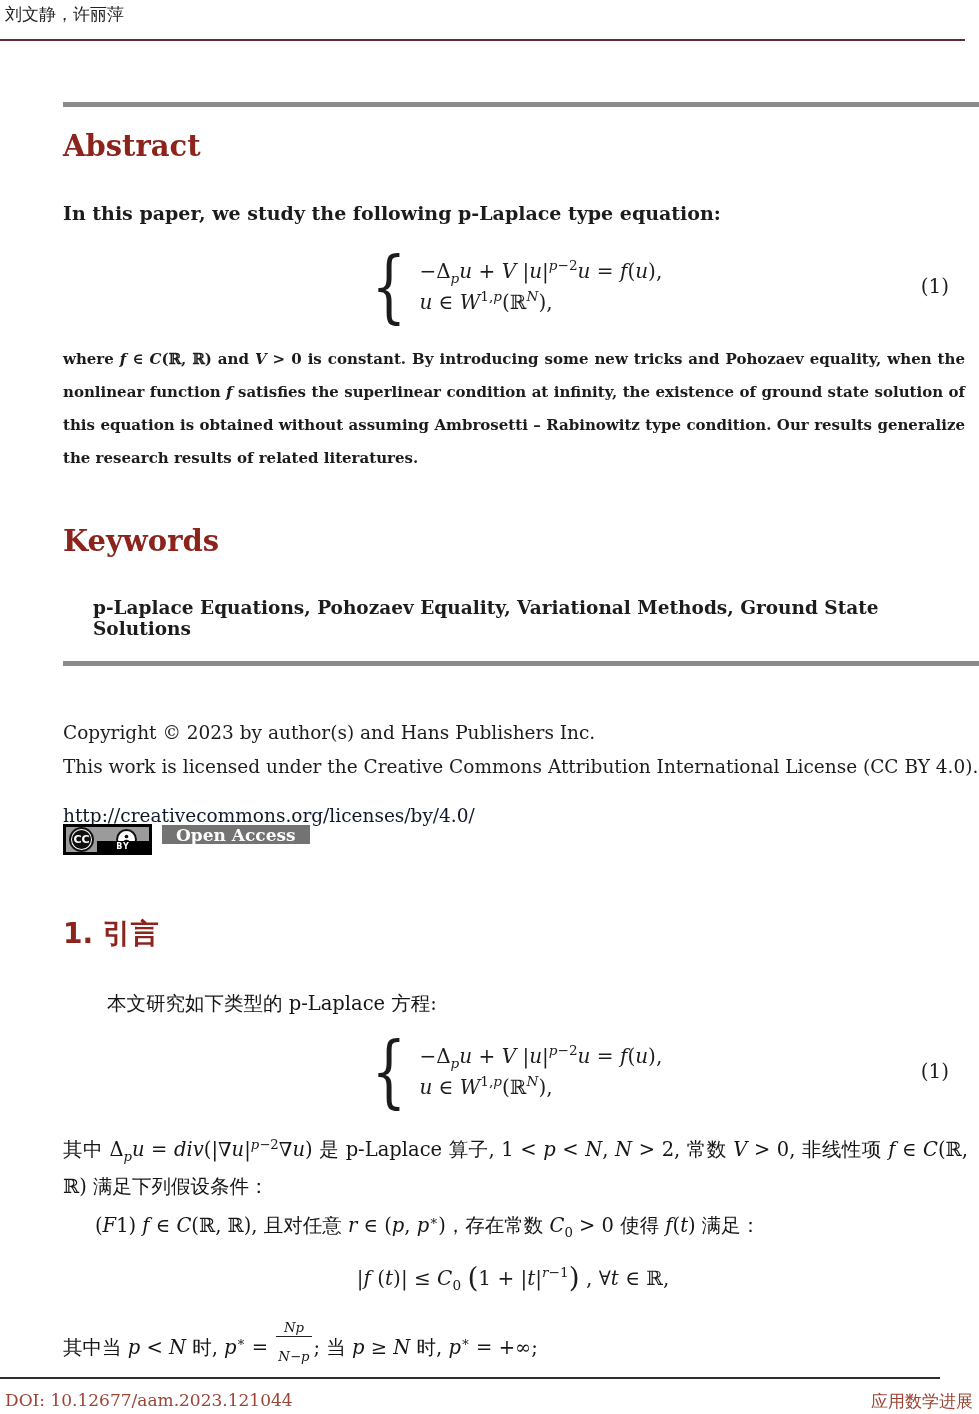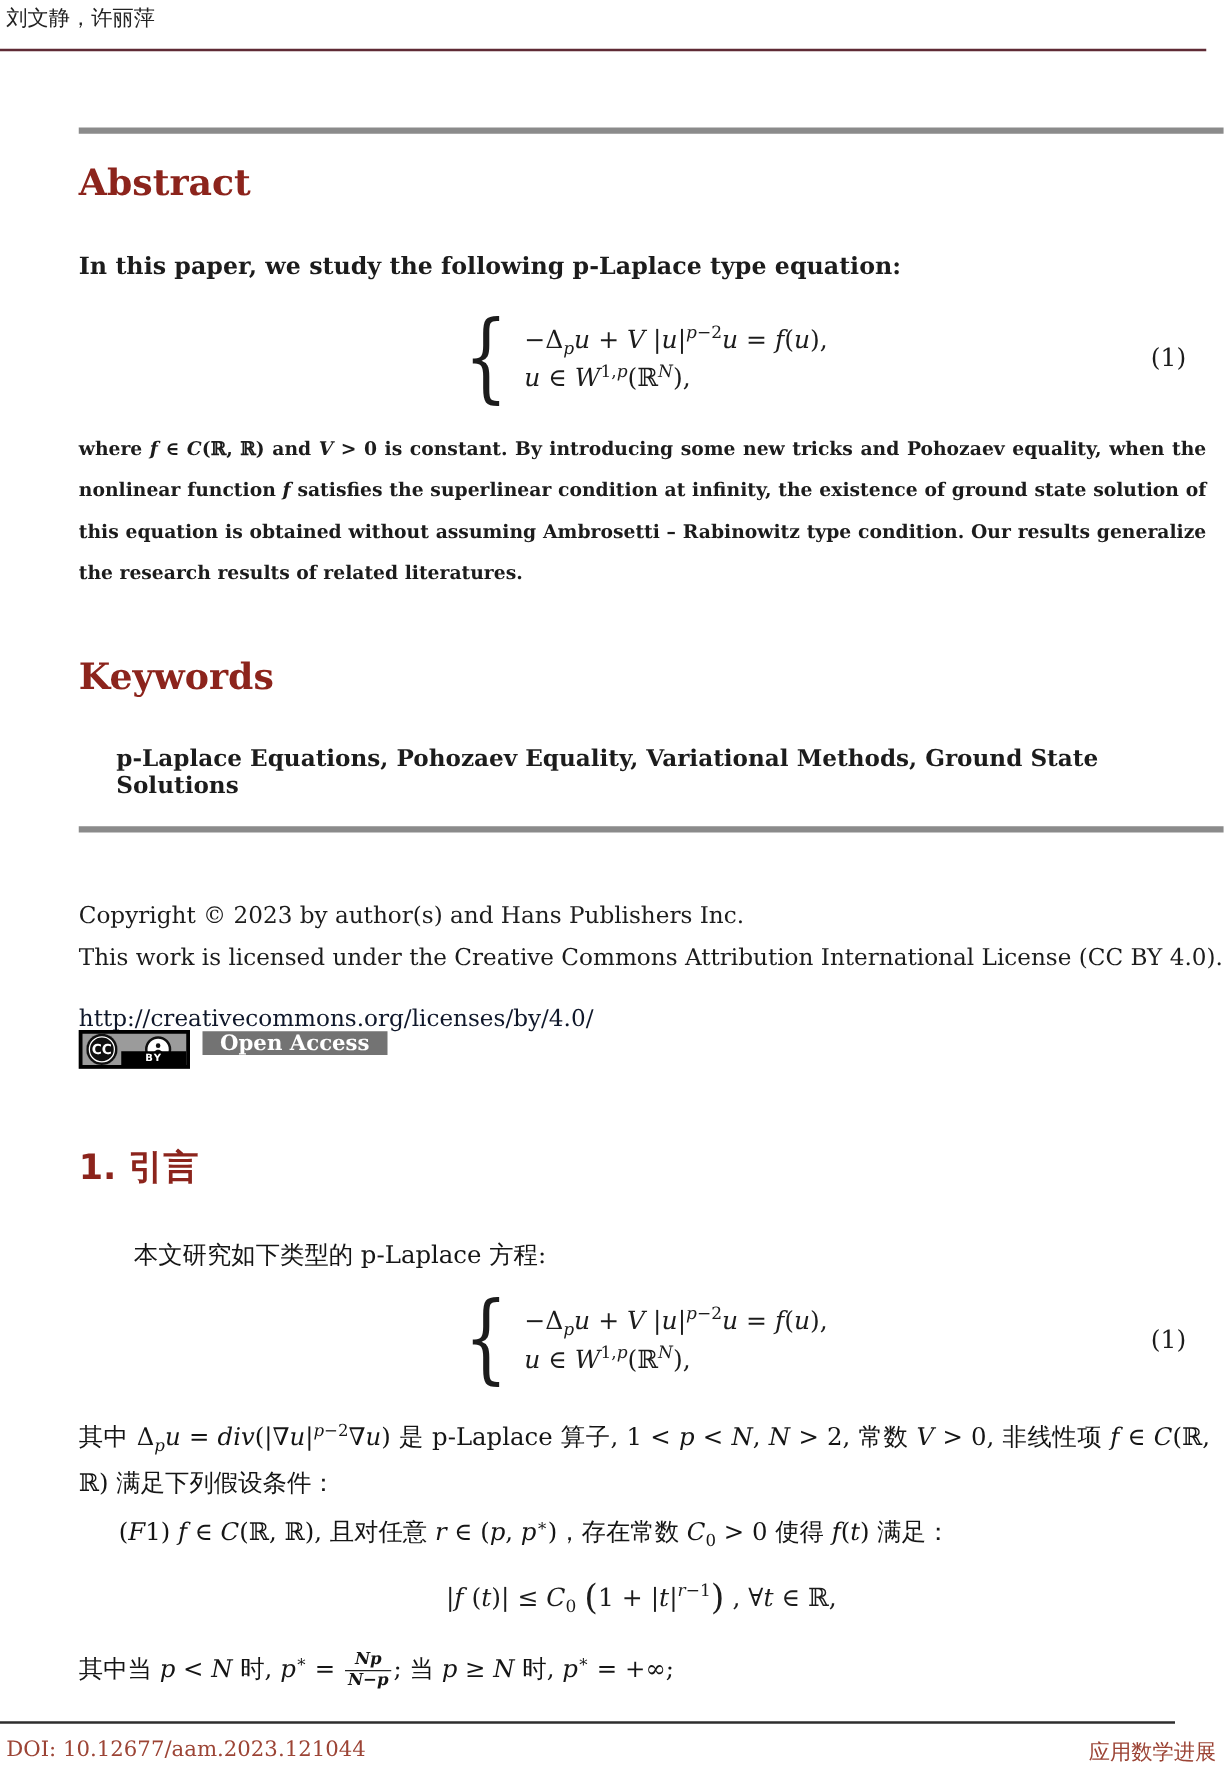--- a/index.html
+++ b/index.html
@@ -50,23 +50,23 @@
   .oa-badge{height:19px;background:#737373;color:#fff;display:flex;align-items:center;justify-content:center;
     padding:0 14px;font-size:17px;font-weight:bold;margin-top:1px;}
   
   .cn{font-size:19.5px;color:#151515;}
   .cn-intro{left:107px;top:990px;}
   .cn-para{left:63px;top:1131px;width:905px;line-height:37px;text-align:justify;}
   .f1-line{left:95px;top:1212px;}
   .formula{left:63px;top:1261px;width:900px;text-align:center;font-size:20px;}
   .bp{font-size:140%;vertical-align:-7%;font-weight:300;}
   .pstar-line{left:63px;top:1320px;}
-  .frac{display:inline-flex;flex-direction:column;vertical-align:middle;text-align:center;font-size:68%;line-height:1.2;margin:0 2px;font-weight:bold;}
+  .frac{display:inline-flex;flex-direction:column;vertical-align:middle;text-align:center;font-size:68%;line-height:1.2;margin:0 2px;}
   .fn{padding:0 2px;display:block;}
-  .fd{border-top:1px solid #222;padding:0 2px;display:block;text-align:center;}
+  .fd{border-top:1px solid #222;padding:12px 2px;display:block;text-align:center;}
   
   .footer-rule{left:0;top:1377px;width:940px;height:2px;background:#2e2e2e;}
   .footer{left:0;top:1390px;width:979px;height:24px;font-size:17px;}
   .footer .doi{position:absolute;left:5px;color:#9c4435;}
   .footer .pageno{position:absolute;left:0;width:979px;text-align:center;color:#222;}
   .footer .journal{position:absolute;right:6px;color:#9c4435;}
 </style>
 </head>
 <body>
 

